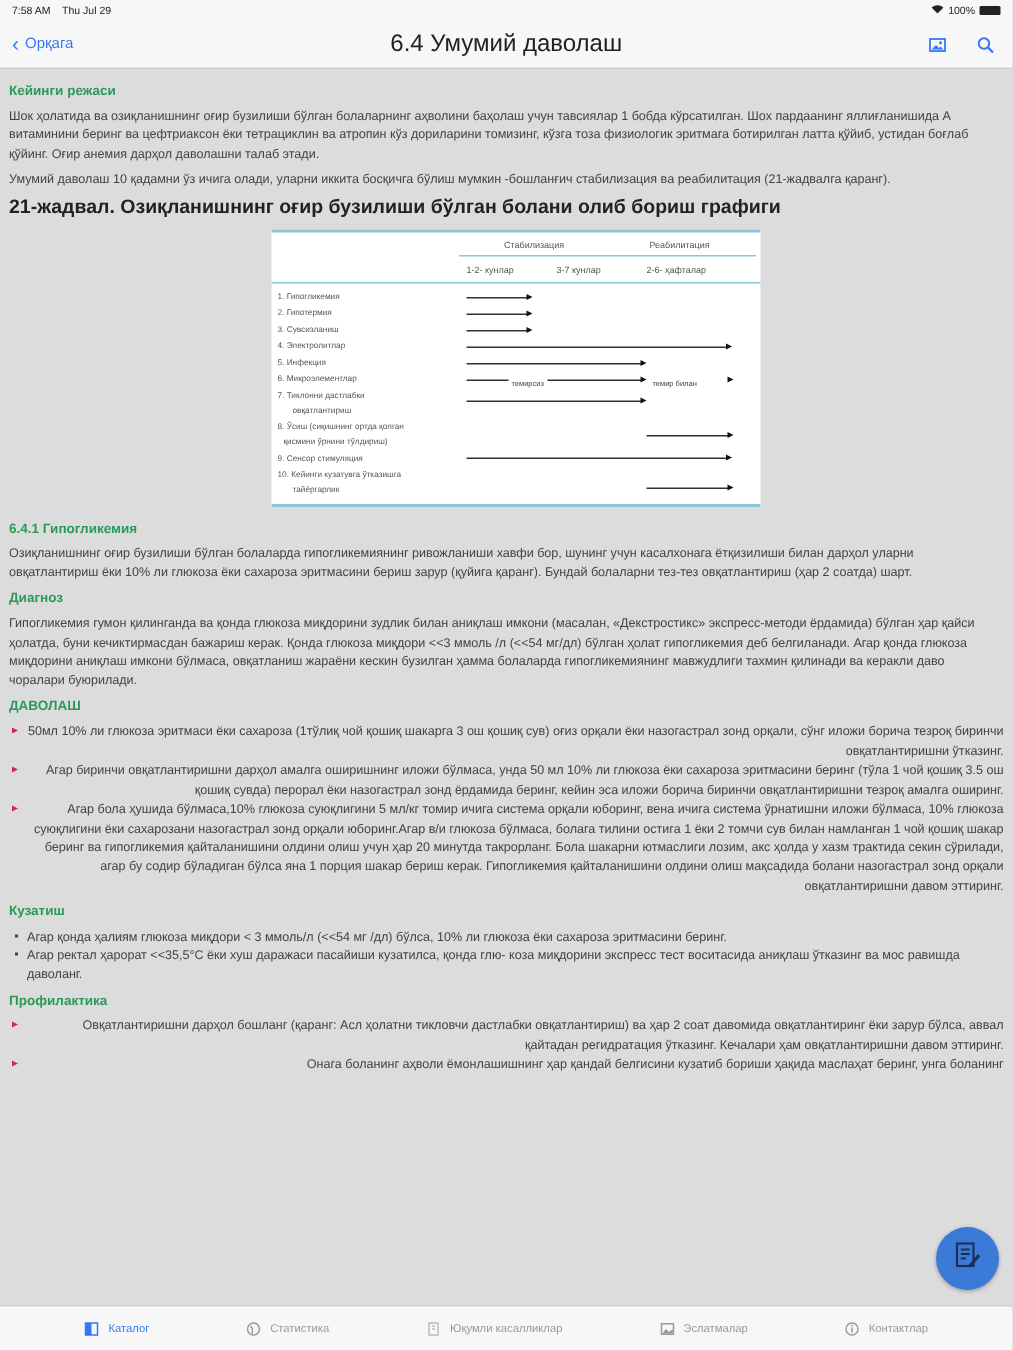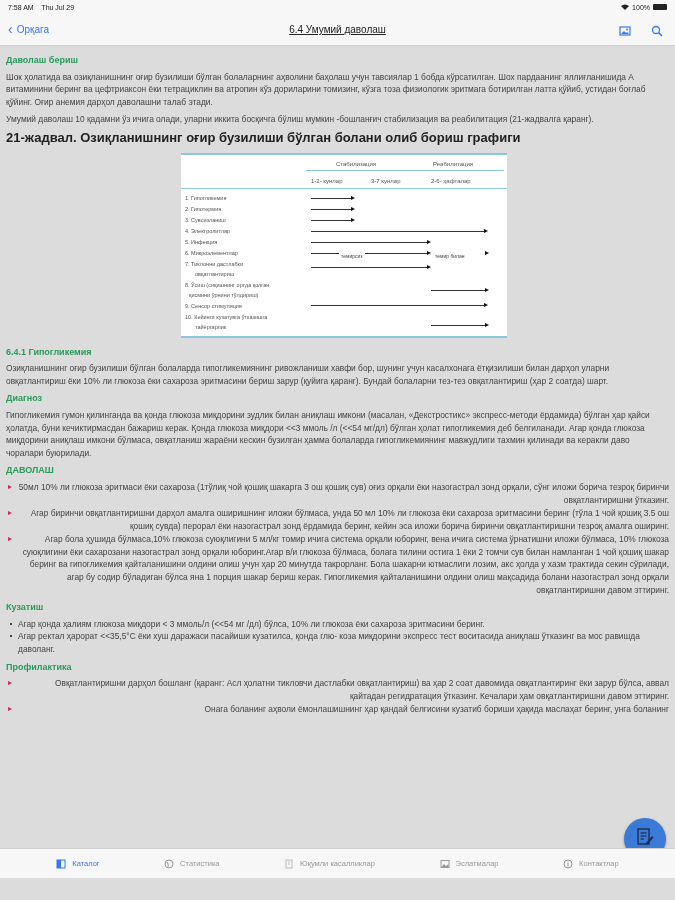--- a/index.html
+++ b/index.html
@@ -6,21 +6,21 @@
   html, body { width: 675px; height: 900px; overflow: hidden; background: #dcdcdc; }
   body { font-family: "Liberation Sans", sans-serif; color: #444; position: relative; }
 
   .status-bar { position: absolute; top: 0; left: 0; width: 675px; height: 14px; background: #f7f7f7; font-size: 7px; color: #222; display: flex; align-items: center; justify-content: space-between; padding: 0 8px; }
   .status-right { display: flex; align-items: center; gap: 3px; }
   .battery { width: 14px; height: 6px; background: #222; border-radius: 1px; display: inline-block; }
 
   .nav-bar { position: absolute; top: 14px; left: 0; width: 675px; height: 32px; background: #f7f7f7; border-bottom: 1px solid #cfcfcf; display: flex; align-items: center; }
   .back-btn { position: absolute; left: 8px; top: 8px; display: flex; align-items: center; gap: 4px; color: #3478f6; font-size: 10px; cursor: pointer; }
   .back-chevron { font-size: 14px; line-height: 14px; }
-  .nav-title { width: 100%; text-align: center; font-size: 10px; color: #222; text-decoration: underline; }
+  .nav-title { width: 100%; text-align: center; font-size: 16px; color: #222; }
   .nav-icons { position: absolute; right: 12px; top: 9px; display: flex; gap: 20px; }
   .nav-icon { width: 12px; height: 12px; color: #3478f6; cursor: pointer; }
 
   .content { position: absolute; top: 47px; left: 0; width: 675px; height: 823px; overflow: hidden; padding: 4px 6px 0 6px; font-size: 8.4px; line-height: 12.6px; }
   .h-green { color: #2a9a5a; font-weight: bold; font-size: 9px; margin: 3px 0 4px 0; }
   .p { margin-bottom: 5px; }
   .caption { font-weight: bold; color: #222; margin: 6px 0 8px 0; font-size: 13px; }
 
   .chart-box { width: 326px; margin: 0 0 8px 175px; background: #fff; border-top: 2px solid #8cc6d8; border-bottom: 2px solid #8cc6d8; position: relative; height: 185px; }
   .chart-box .hdr1 { position: absolute; top: 3px; font-size: 6px; color: #555; }
@@ -33,21 +33,21 @@
 
   ul.tri { list-style: none; margin-bottom: 5px; }
   ul.tri li { position: relative; padding-left: 12px; margin-bottom: 1px; text-align: right; }
   ul.tri li::before { content: ""; position: absolute; left: 2px; top: 4px; border-left: 4px solid #d0246a; border-top: 2.5px solid transparent; border-bottom: 2.5px solid transparent; }
   ul.dot { list-style: none; margin-bottom: 5px; }
   ul.dot li { position: relative; padding-left: 12px; }
   ul.dot li::before { content: ""; position: absolute; left: 4px; top: 5px; width: 2px; height: 2px; background: #444; }
 
   .fab { position: absolute; left: 624px; top: 818px; width: 42px; height: 42px; border-radius: 50%; background: #3b7ad6; display: flex; align-items: center; justify-content: center; cursor: pointer; box-shadow: 0 1px 3px rgba(0,0,0,0.3); }
 
-  .tab-bar { position: absolute; top: 848px; left: 0; width: 675px; height: 30px; background: #f7f7f7; border-top: 1px solid #d0d0d0; display: flex; justify-content: space-around; align-items: center; padding: 0 30px; gap: 12px; }
+  .tab-bar { position: absolute; top: 870px; left: 0; width: 675px; height: 30px; background: #f7f7f7; border-top: 1px solid #d0d0d0; display: flex; justify-content: space-around; align-items: center; padding: 0 30px; gap: 12px; }
   .tab { display: flex; align-items: center; gap: 6px; font-size: 7.5px; color: #999; cursor: pointer; }
   .tab.active { color: #3478f6; }
   .tab svg { width: 10px; height: 10px; }
 </style>
 </head>
 <body>
 
 <div class="status-bar">
   <div>
     <span>7:58 AM</span>
@@ -82,21 +82,21 @@
     <span class="nav-icon">
       <svg width="12" height="12" viewBox="0 0 12 12">
           <circle cx="5" cy="5" r="3.5" fill="none" stroke="#3478f6" stroke-width="1.3"></circle>
           <line x1="7.6" y1="7.6" x2="11" y2="11" stroke="#3478f6" stroke-width="1.5"></line>
         </svg>
     </span>
   </div>
 </div>
 
 <div class="content">
-  <div class="h-green">Даволаш бериш</div>
+  <div class="h-green">Кейинги режаси</div>
   <p class="p">Шок ҳолатида ва озиқланишнинг оғир бузилиши бўлган болаларнинг аҳволини баҳолаш учун тавсиялар 1 бобда кўрсатилган. Шох пардаанинг яллиғланишида А витаминини беринг ва цефтриаксон ёки тетрациклин ва атропин кўз дориларини томизинг, кўзга тоза физиологик эритмага ботирилган латта қўйиб, устидан боғлаб қўйинг. Оғир анемия дарҳол даволашни талаб этади.</p>
   <p class="p">Умумий даволаш 10 қадамни ўз ичига олади, уларни иккита босқичга бўлиш мумкин -бошланғич стабилизация ва реабилитация (21-жадвалга қаранг).</p>
   <div class="caption">21-жадвал. Озиқланишнинг оғир бузилиши бўлган болани олиб бориш графиги</div>
 
   <div class="chart-box">
     <span class="hdr1" style="left:155px;">Стабилизация</span>
     <span class="hdr1" style="left:252px;">Реабилитация</span>
     <div class="hline" style="left:125px; width:198px; top:15px;"></div>
     <span class="hdr2" style="left:130px;">1-2- кунлар</span>
     <span class="hdr2" style="left:190px;">3-7 кунлар</span>

